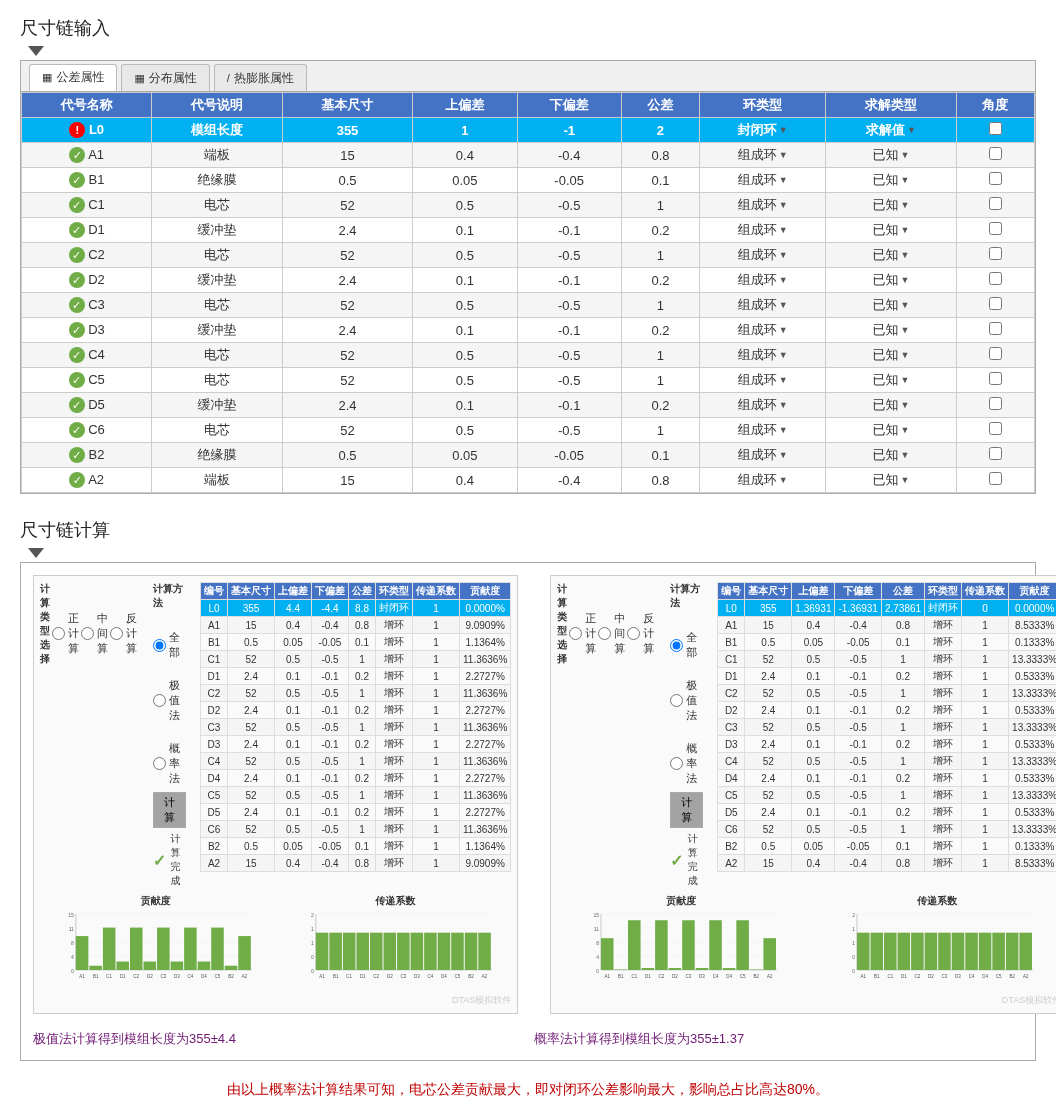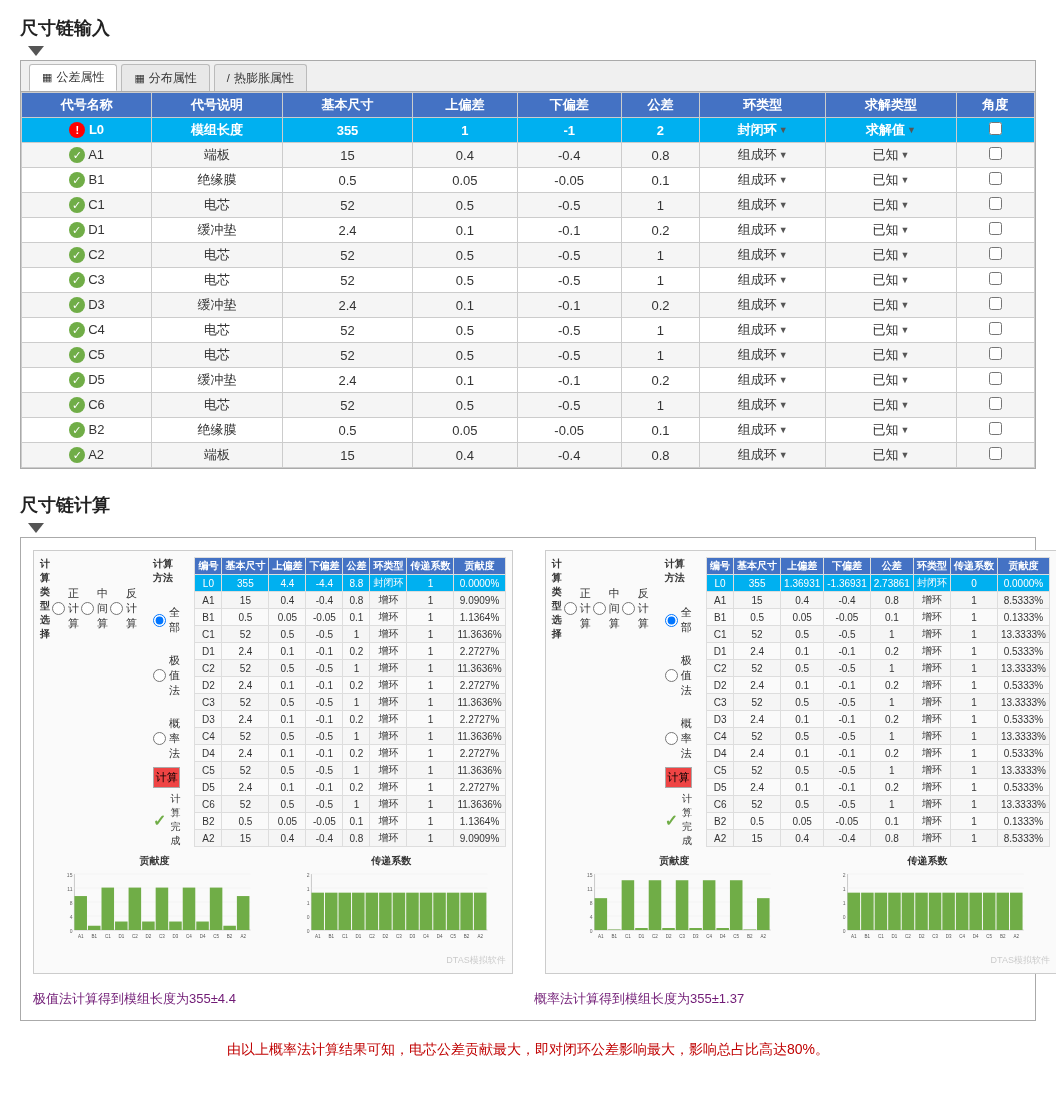--- a/index.html
+++ b/index.html
@@ -7,21 +7,21 @@
       font-family: "Microsoft YaHei", "SimHei", Arial, sans-serif;
       font-size: 13px;
       background: #fff;
       color: #333;
       padding: 16px 20px;
       width: 1056px;
     }
 
     .section-title {
       font-size: 18px;
-      font-weight: bold;
+      font-weight: normal;
       margin-bottom: 6px;
       color: #222;
     }
 
     .arrow-down {
       width: 0; height: 0;
       border-left: 8px solid transparent;
       border-right: 8px solid transparent;
       border-top: 10px solid #555;
       margin: 2px 0 4px 8px;
@@ -176,23 +176,23 @@
     .radio-label {
       display: flex;
       align-items: center;
       gap: 3px;
       font-size: 11px;
       margin-top: 16px;
     }
     .radio-label input { margin: 0; }
 
     .calc-btn {
-      background: #ef4444;
+      background: #a3a3a3;
       border: 1px solid #aaa;
-      padding: 2px 0;
+      padding: 2px 10px;
       font-size: 11px;
       cursor: pointer;
       margin-top: 4px;
     }
 
     .calc-done {
       display: flex;
       align-items: center;
       gap: 4px;
       margin-top: 2px;
@@ -416,20 +416,41 @@
           </td>
           <td class="checkbox-cell"><input type="checkbox" style=""></td>
         </tr>
         <tr>
           <td><span class="status-icon status-green">✓</span> C2</td>
           <td>电芯</td>
           <td>52</td>
           <td>0.5</td>
           <td>-0.5</td>
           <td>1</td>
+          <td>
+            <div class="dropdown-cell">
+              <span>组成环</span>
+              <span class="dropdown-arrow">▼</span>
+            </div>
+          </td>
+          <td>
+            <div class="dropdown-cell">
+              <span>已知</span>
+              <span class="dropdown-arrow">▼</span>
+            </div>
+          </td>
+          <td class="checkbox-cell"><input type="checkbox" style=""></td>
+        </tr>
+        <tr>
+          <td><span class="status-icon status-green">✓</span> D2</td>
+          <td>缓冲垫</td>
+          <td>2.4</td>
+          <td>0.1</td>
+          <td>-0.1</td>
+          <td>0.2</td>
           <td>
             <div class="dropdown-cell">
               <span>组成环</span>
               <span class="dropdown-arrow">▼</span>
             </div>
           </td>
           <td>
             <div class="dropdown-cell">
               <span>已知</span>
               <span class="dropdown-arrow">▼</span>

